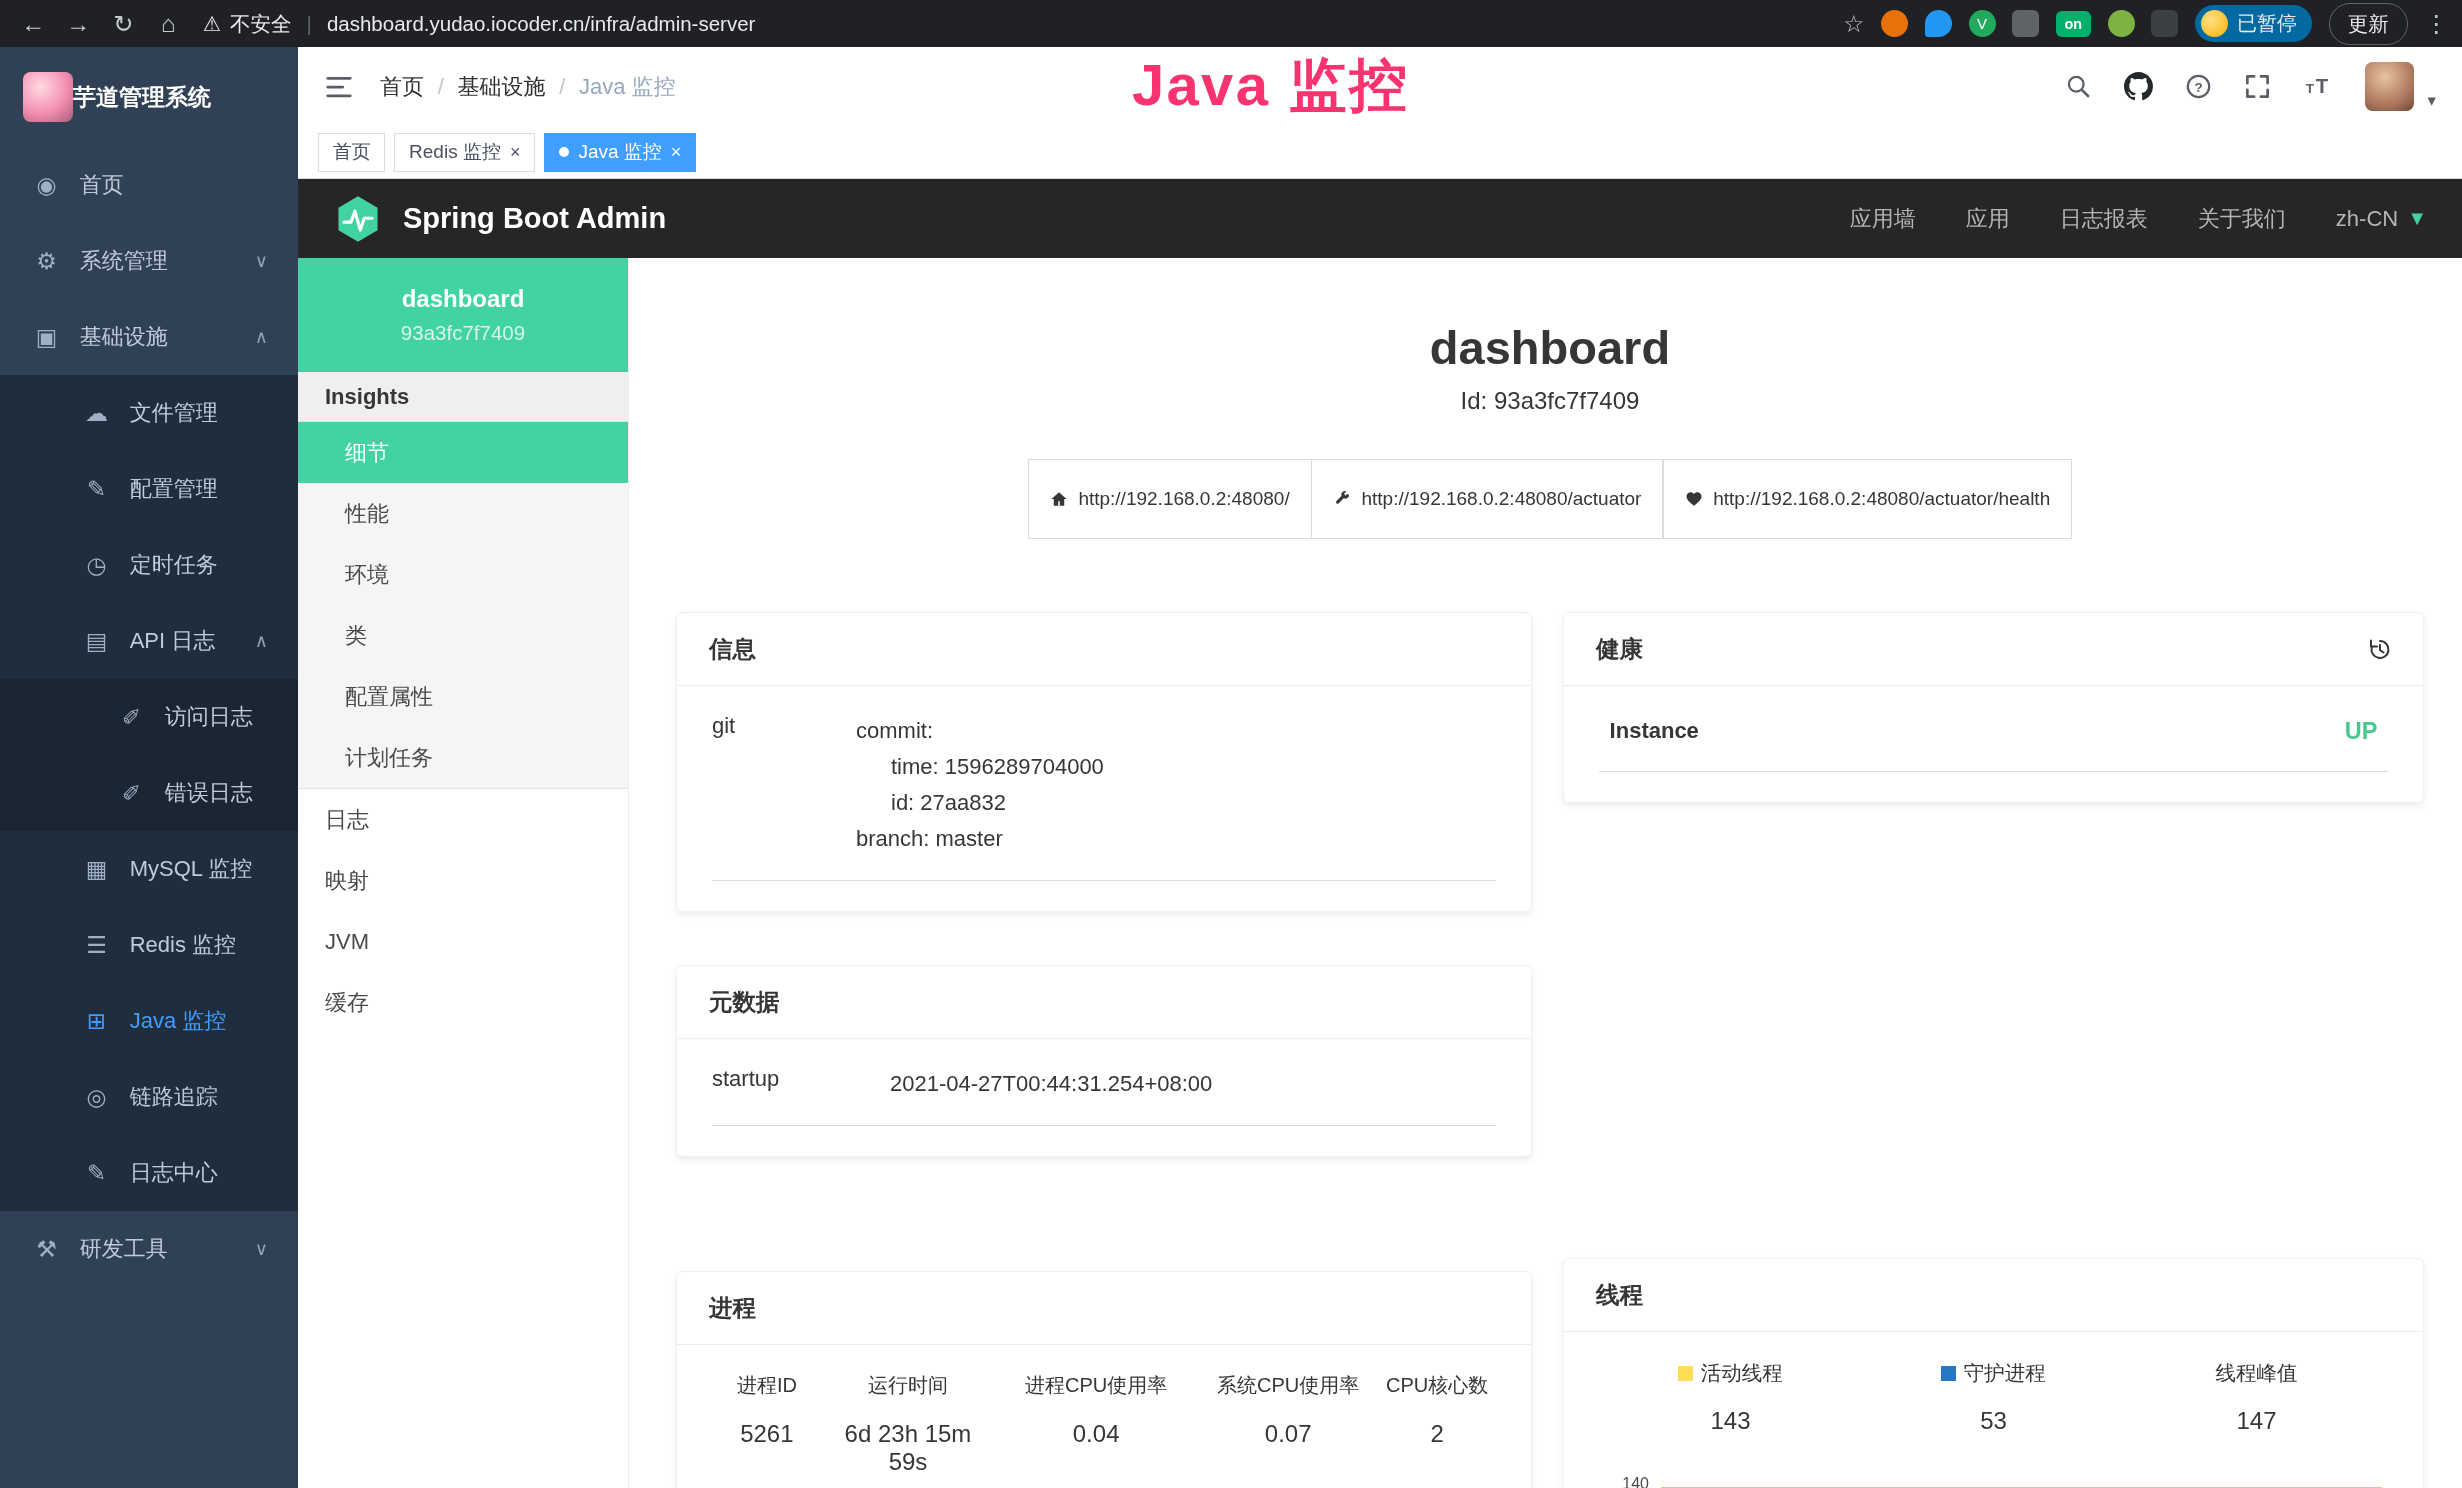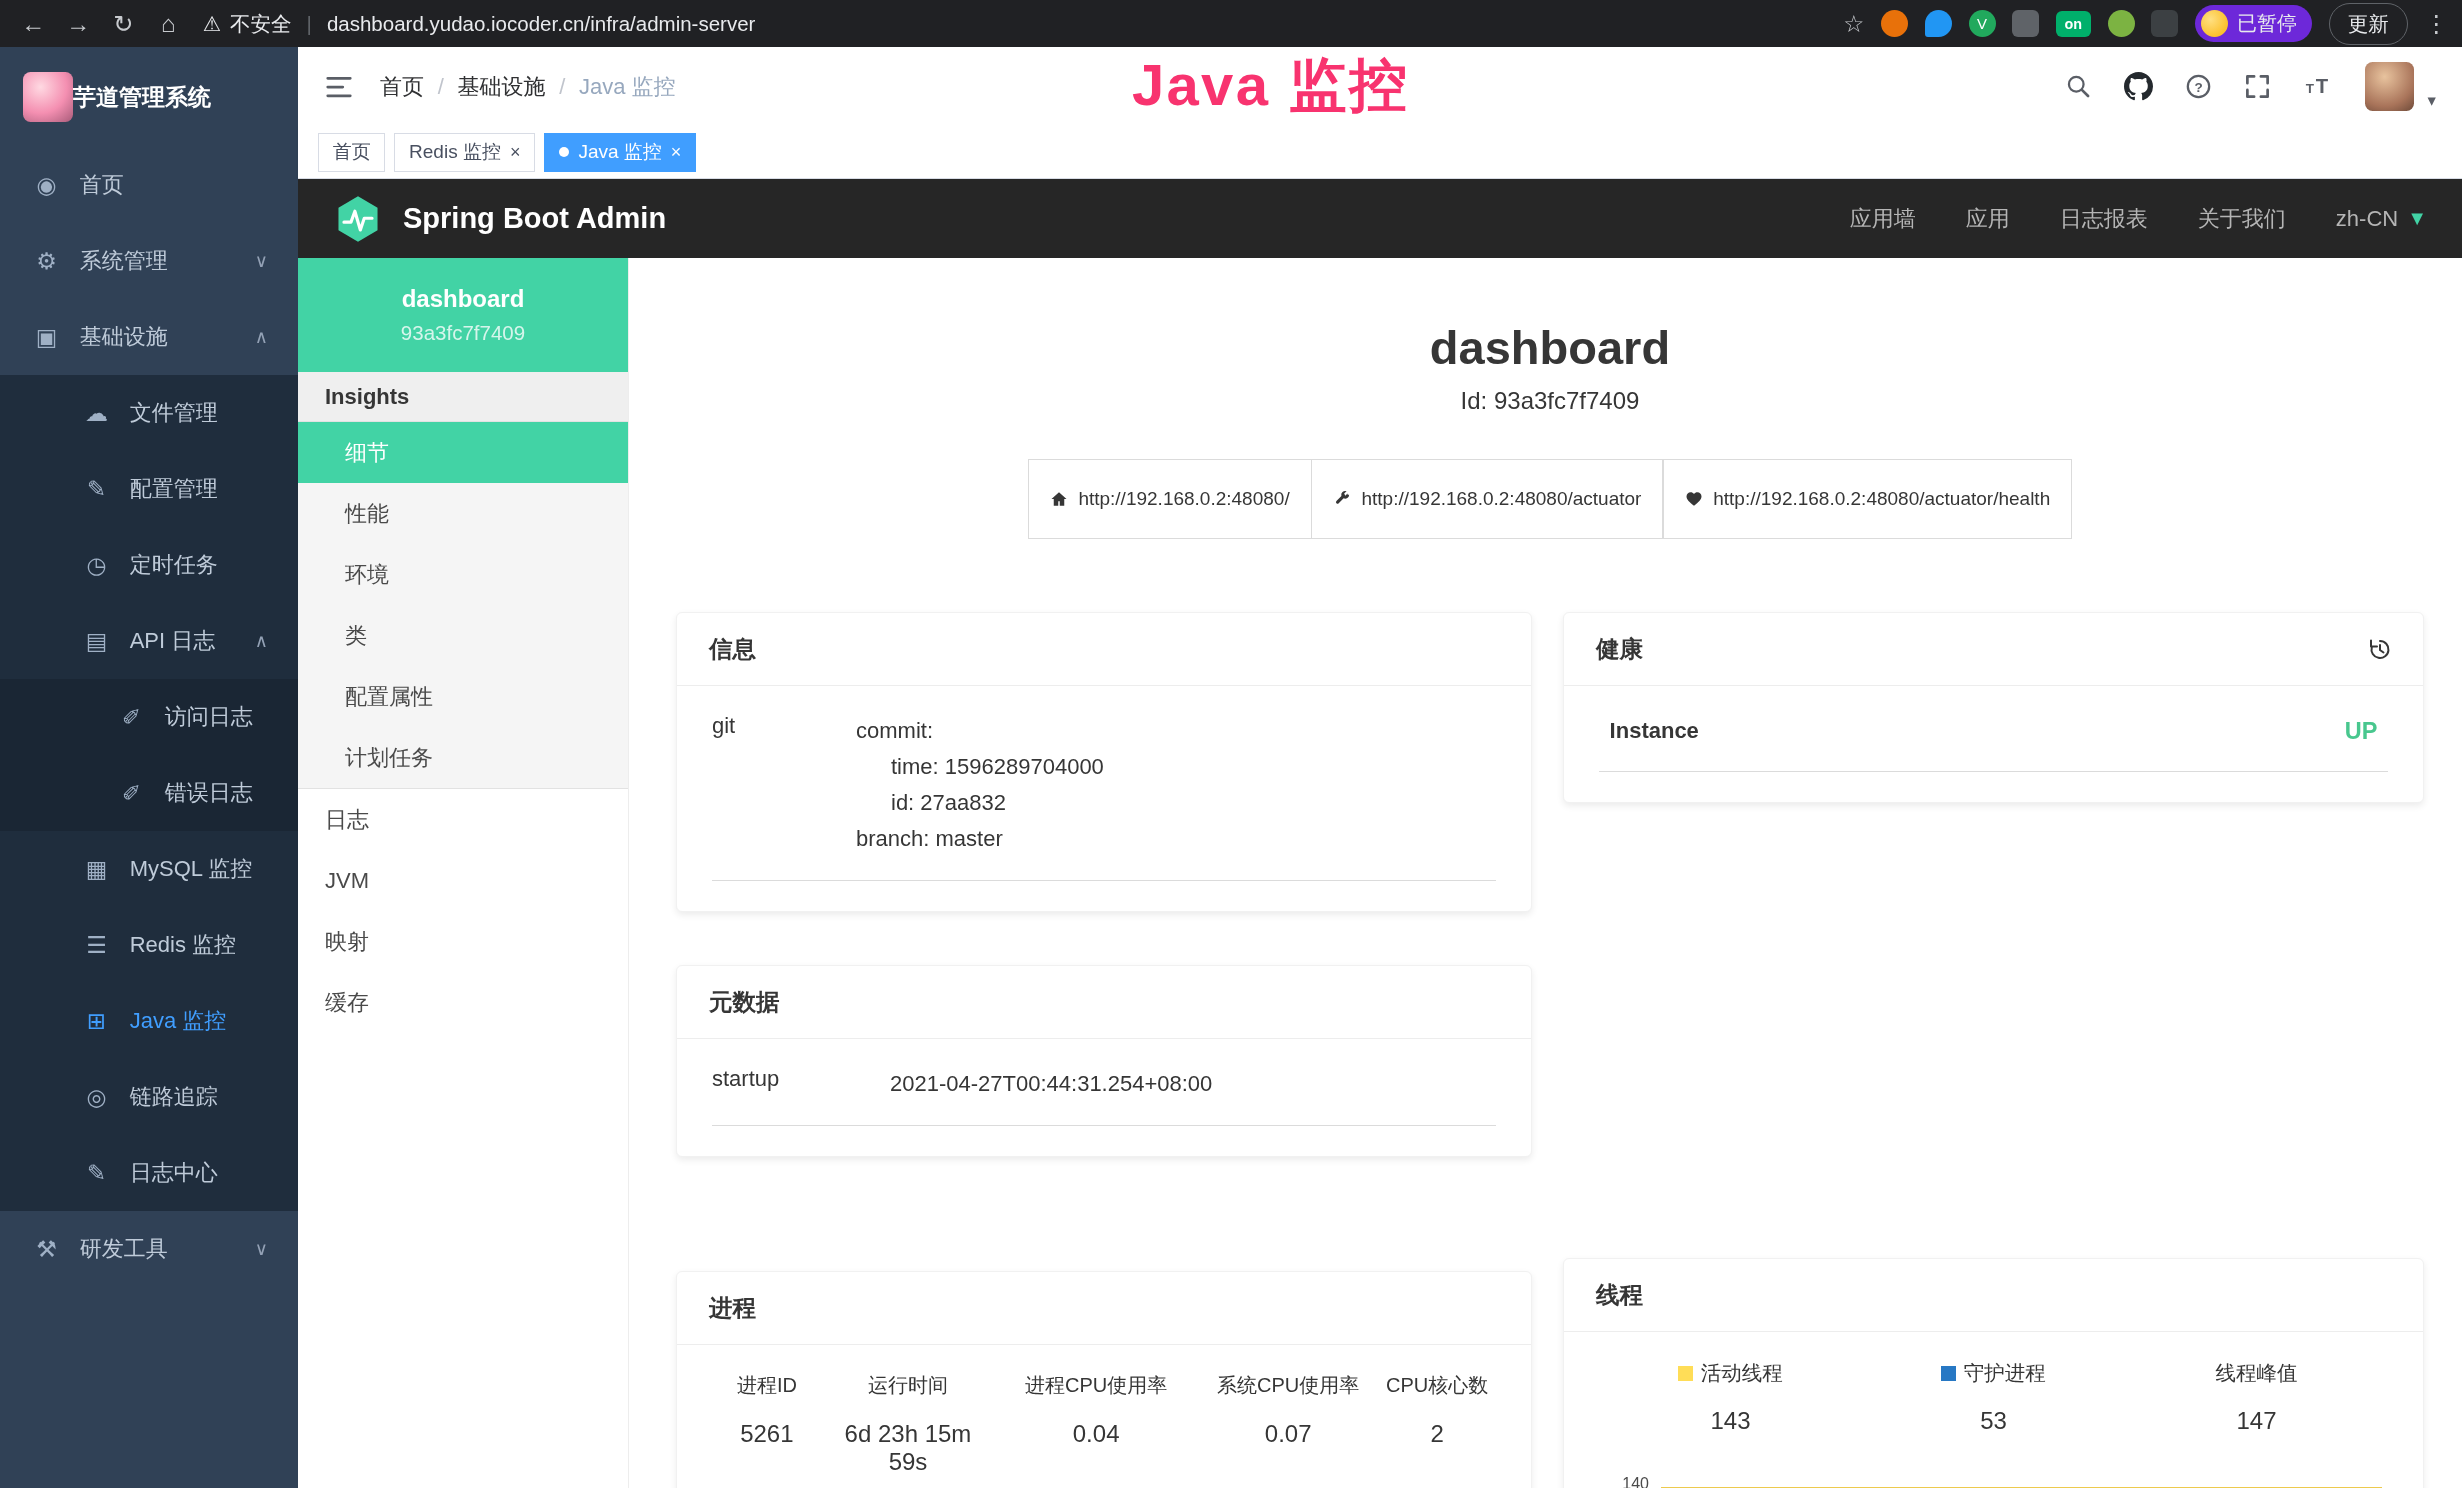--- a/index.html
+++ b/index.html
@@ -18,21 +18,21 @@
   .star { font-size:23.5px; }
   .ext { width:27px; height:27px; border-radius:50%; display:flex; align-items:center;
     justify-content:center; font-size:15px; color:#fff; }
   .ext-orange { background:#e8710a; }
   .ext-pin { background:#2196f3; border-radius:50% 50% 50% 3px; }
   .ext-green { background:#21a95d; }
   .ext-grid { background:#5f6368; border-radius:6px; }
   .ext-on { width:35px; height:26px; border-radius:6px; background:#00b06b; font-size:14.4px; font-weight:700; }
   .ext-leaf { background:#7cb342; }
   .ext-dark { background:#3c4043; border-radius:6px; }
-  .paused-pill { display:flex; align-items:center; gap:9px; background:#6d28d9; border-radius:23px;
+  .paused-pill { display:flex; align-items:center; gap:9px; background:#0369a1; border-radius:23px;
     padding:4.6px 15px 4.6px 6px; font-size:20px; color:#e8eaed; }
   .smiley { width:27px; height:27px; border-radius:50%;
     background:radial-gradient(circle at 35% 35%, #ffe082, #fbc02d 70%); }
   .update-btn { border:1.5px solid #5f6368; border-radius:23px; padding:6px 18px; font-size:20.5px; color:#e8eaed;text-align:center; }
   .kebab { font-size:24px; }
 
   
   .app { display:flex; height:1442px; }
 
   
@@ -359,22 +359,22 @@
         <div class="insights-group">
           <div class="sba-group-label">Insights</div>
           <div class="sba-item active">细节</div>
           <div class="sba-item">性能</div>
           <div class="sba-item">环境</div>
           <div class="sba-item">类</div>
           <div class="sba-item">配置属性</div>
           <div class="sba-item">计划任务</div>
         </div>
         <div class="sba-item root">日志</div>
+        <div class="sba-item root">映射</div>
         <div class="sba-item root">JVM</div>
-        <div class="sba-item root">映射</div>
         <div class="sba-item root">缓存</div>
       </aside>
 
       <main class="sba-content">
         <h1 class="page-title">dashboard</h1>
         <div class="page-sub">Id: 93a3fc7f7409</div>
 
         <div class="links-row">
           <span class="link-chip">
             <svg width="18" height="18" viewBox="0 0 24 24">

